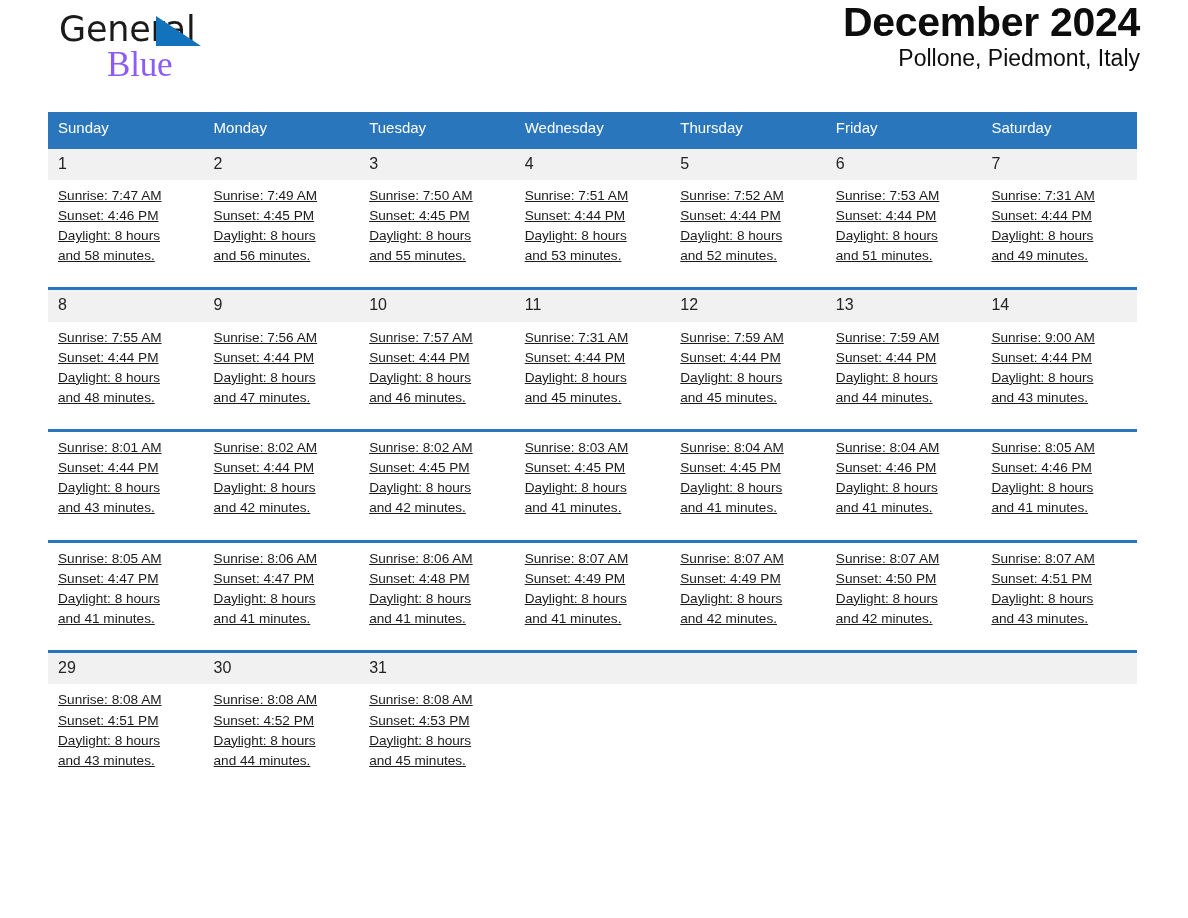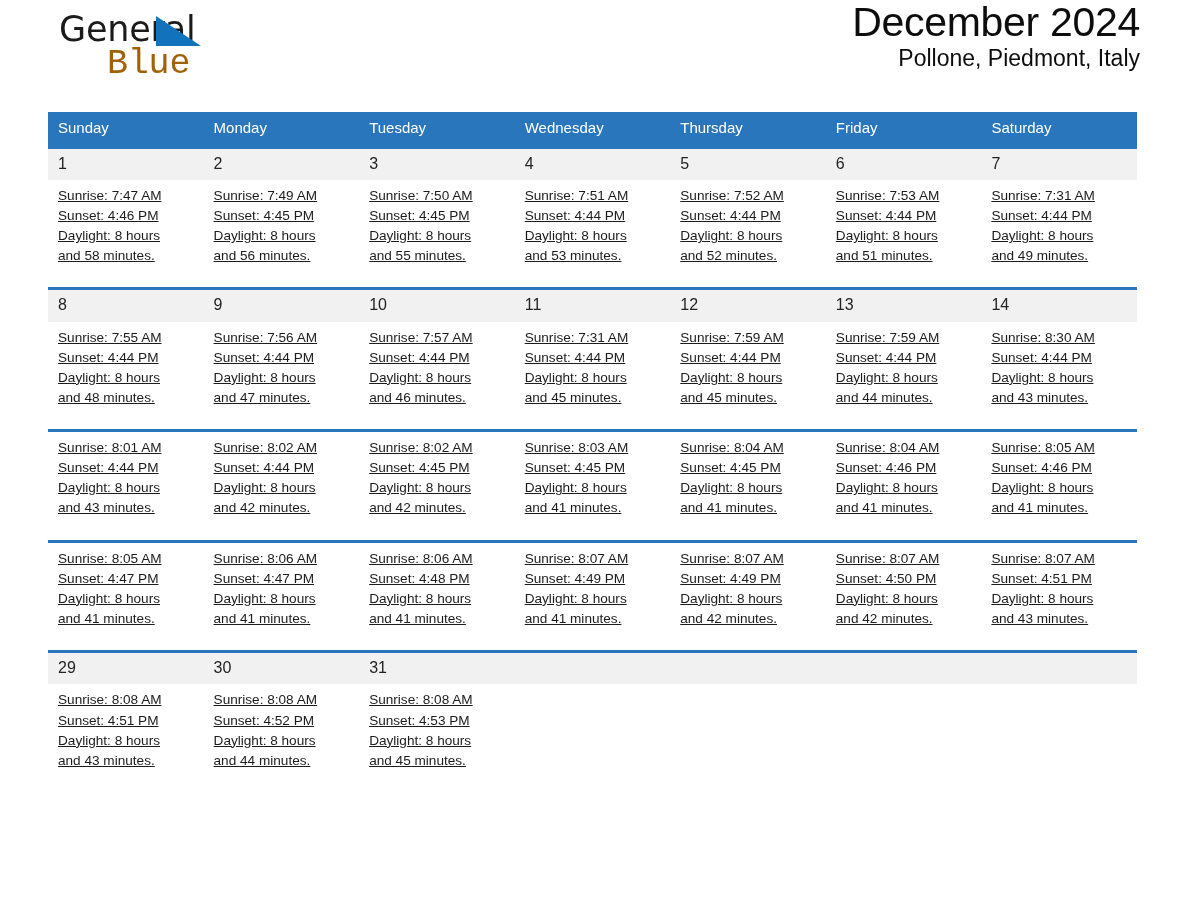--- a/index.html
+++ b/index.html
@@ -58,35 +58,35 @@
     top: 4px;
     width: 45px;
     height: 30px;
   }
   .logo-blue {
     position: absolute;
     left: 48px;
     top: 35px;
     font-size: 35px;
     letter-spacing: -0.2px;
-    color: #a16207;
-    font-family: Liberation Mono, monospace;
+    color: #8b5cf6;
+    font-family: Liberation Serif, serif;
     font-weight: 400;
     line-height: 1;
   }
 
   .title-block {
     position: absolute;
     right: 0;
     top: 0;
     text-align: right;
   }
   .cal-title {
     font-size: 41px;
-    font-weight: 400;
+    font-weight: 700;
     color: #0d0d0d;
     line-height: 1.12;
     letter-spacing: -0.3px;
     white-space: nowrap;
   }
   .cal-subtitle {
     font-size: 23px;
     font-weight: 400;
     color: #0d0d0d;
     line-height: 1.1;
@@ -295,21 +295,21 @@
               <span class="det-line">Daylight: 8 hours</span>
               <span class="det-line">and 45 minutes.</span>
             </td>
             <td>
               <span class="det-line">Sunrise: 7:59 AM</span>
               <span class="det-line">Sunset: 4:44 PM</span>
               <span class="det-line">Daylight: 8 hours</span>
               <span class="det-line">and 44 minutes.</span>
             </td>
             <td>
-              <span class="det-line">Sunrise: 8:30 AM</span>
+              <span class="det-line">Sunrise: 9:00 AM</span>
               <span class="det-line">Sunset: 4:44 PM</span>
               <span class="det-line">Daylight: 8 hours</span>
               <span class="det-line">and 43 minutes.</span>
             </td>
           </tr>
           <tr class="week-gap">
             <td colspan="7"></td>
           </tr>
           <tr class="week-sep">
             <td colspan="7"></td>

